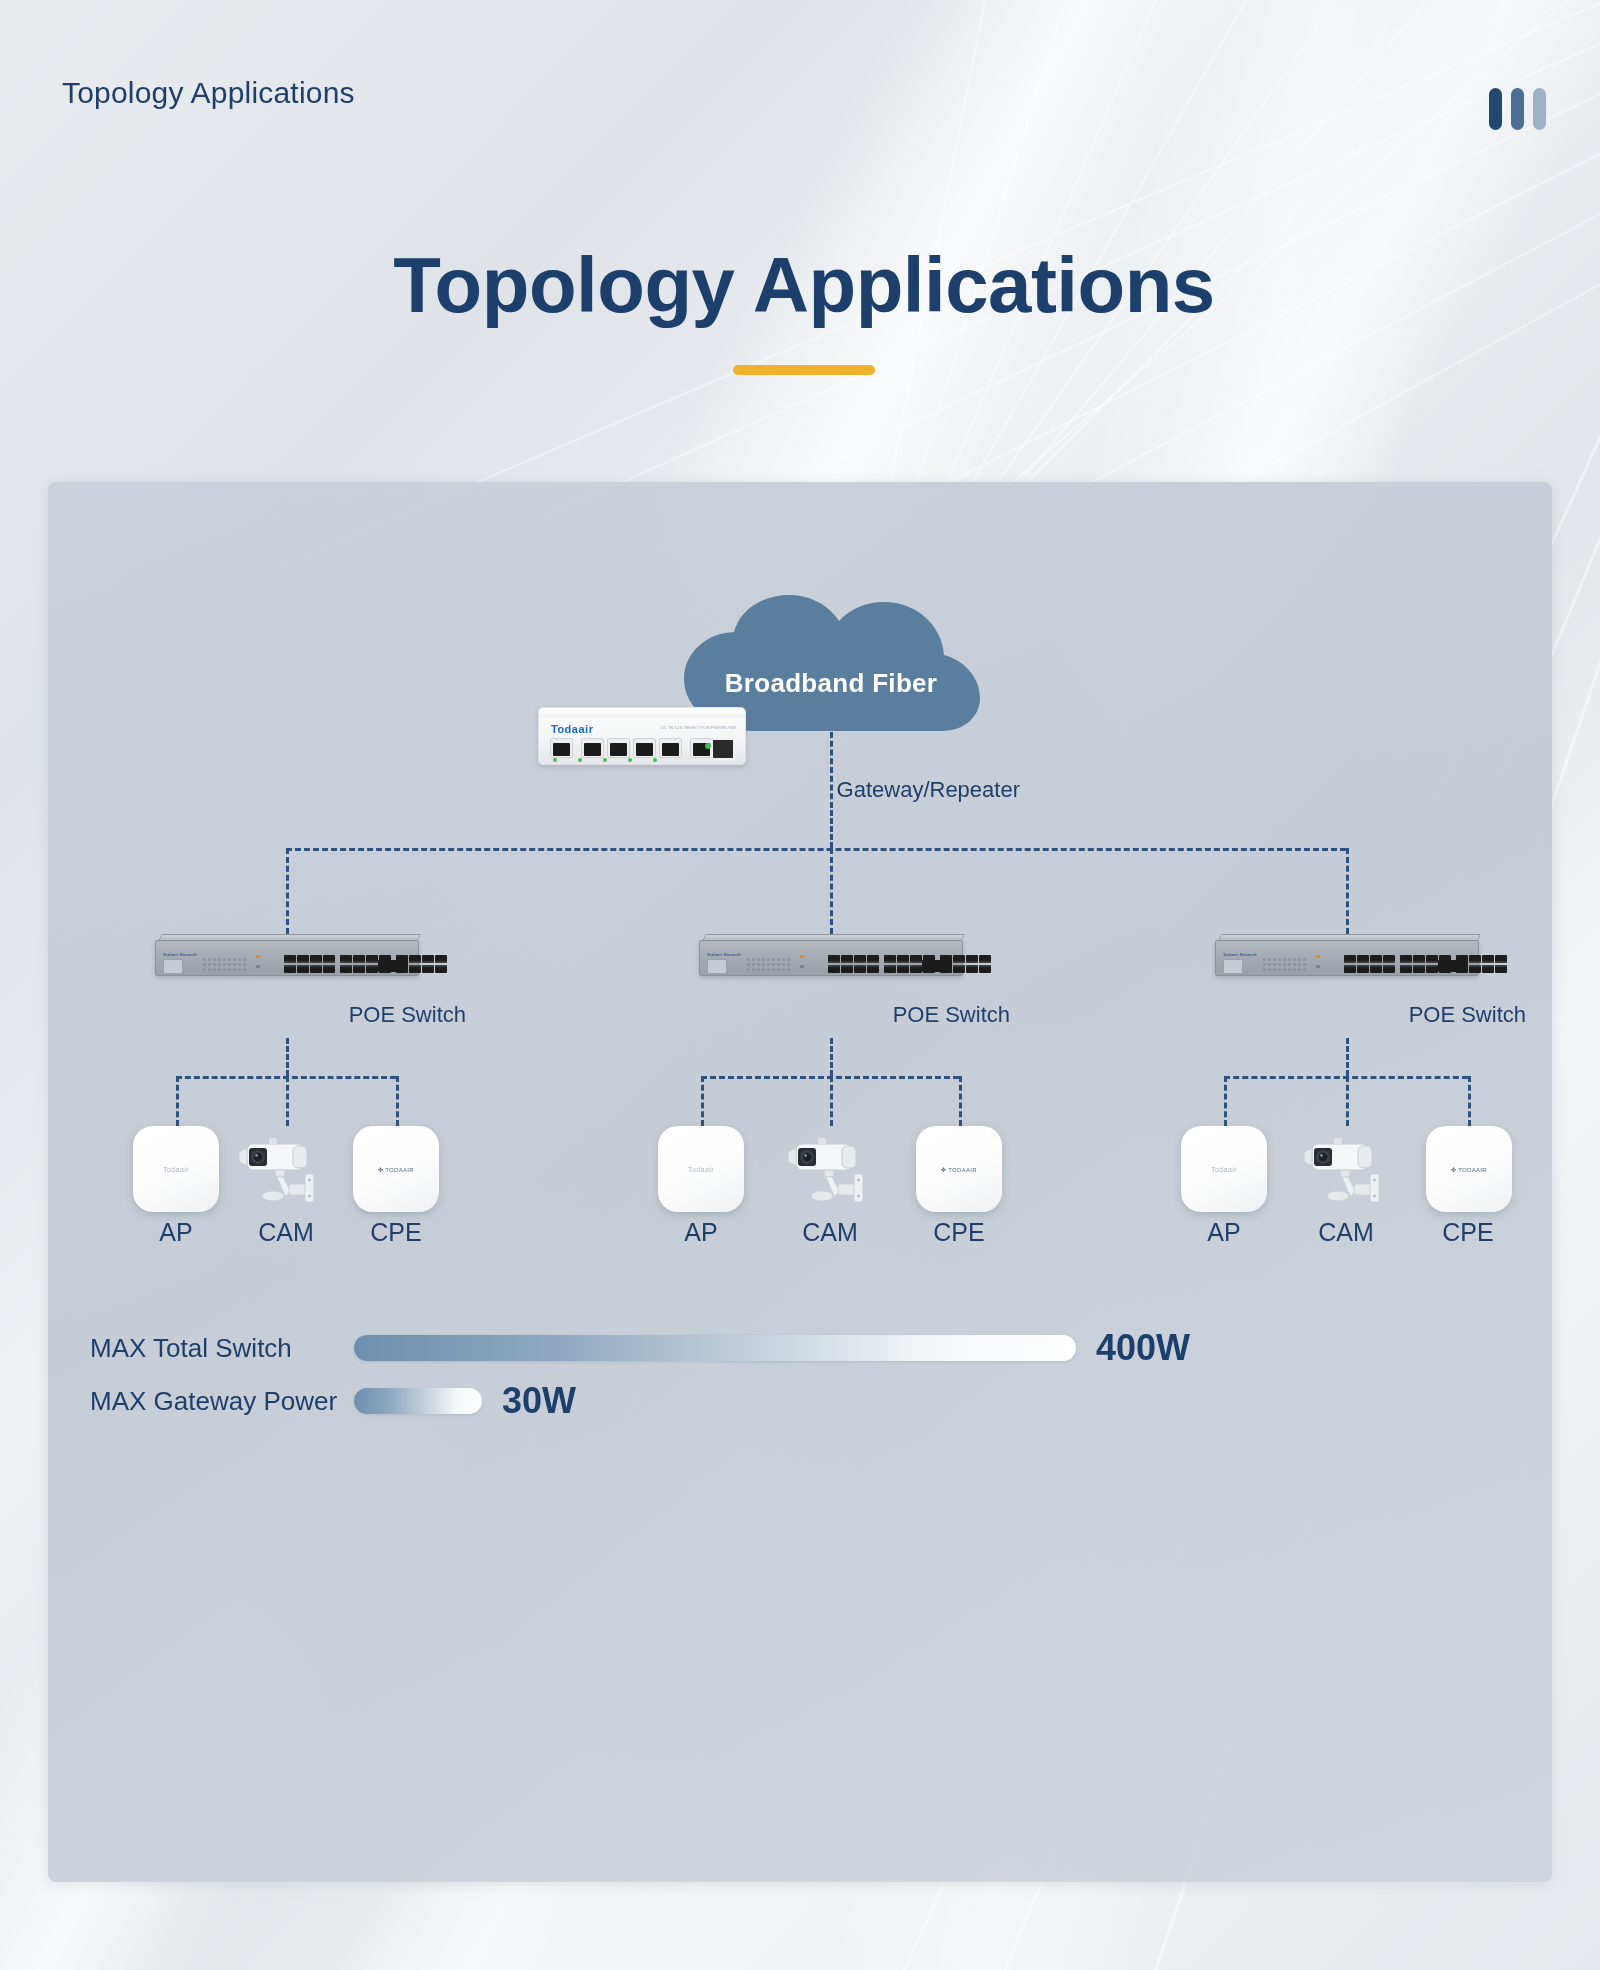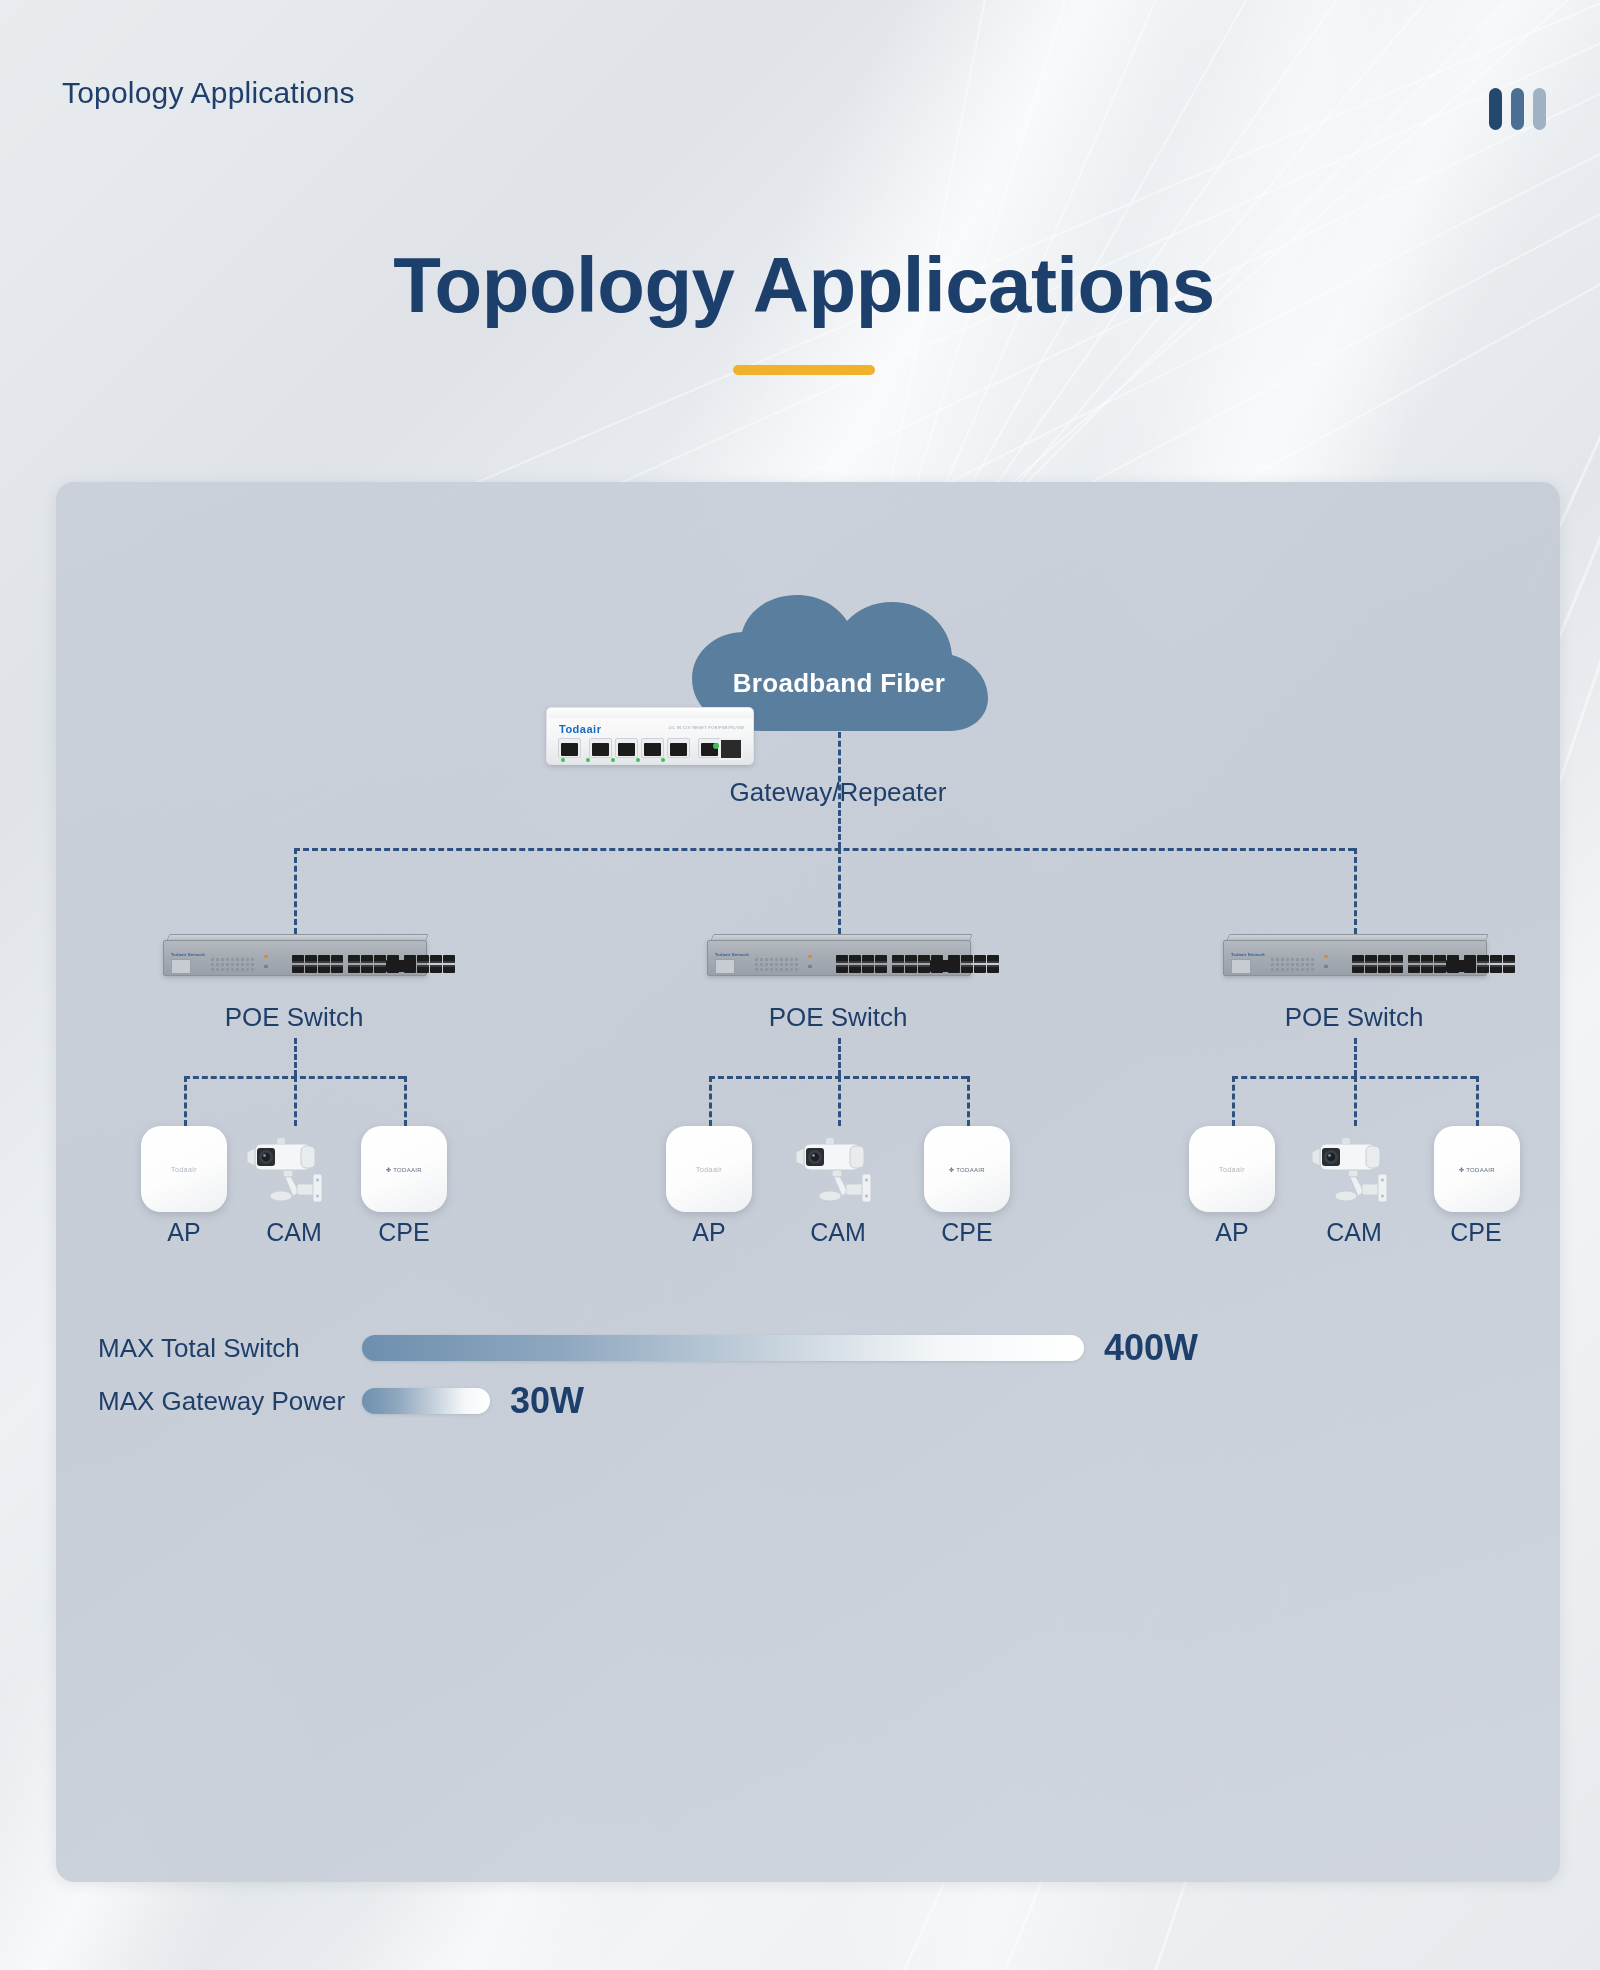--- a/index.html
+++ b/index.html
@@ -83,25 +83,25 @@
     top: 365px;
     width: 142px;
     height: 10px;
     border-radius: 6px;
     background: #f0b22c;
   }
 
   
   .card {
     position: absolute;
-    left: 56px;
+    left: 48px;
     top: 482px;
     width: 1504px;
     height: 1400px;
-    border-radius: 18px;
+    border-radius: 8px;
     background: linear-gradient(160deg, rgba(201,207,216,0.92) 0%, rgba(196,203,213,0.95) 45%, rgba(205,211,219,0.9) 100%);
     box-shadow: 0 2px 14px rgba(120,132,148,0.18);
     overflow: hidden;
   }
   .card-inner { position: absolute; inset: 0; }
 
   
   .cloud-wrap {
     position: absolute;
     left: 628px;
@@ -331,22 +331,22 @@
 
   .devlabel {
     position: absolute;
     text-align: center;
     font-size: 25px;
     color: #1f3f6b;
     white-space: nowrap;
   }
   .nodelabel {
     position: absolute;
-    text-align: center;
-    font-size: 26px;
+    text-align: right;
+    font-size: 22px;
     color: #1f3f6b;
     white-space: nowrap;
   }
 
   
   .power-row { position: absolute; display: flex; align-items: center; }
   .power-label {
     font-size: 26px;
     color: #1f3f6b;
     white-space: nowrap;

